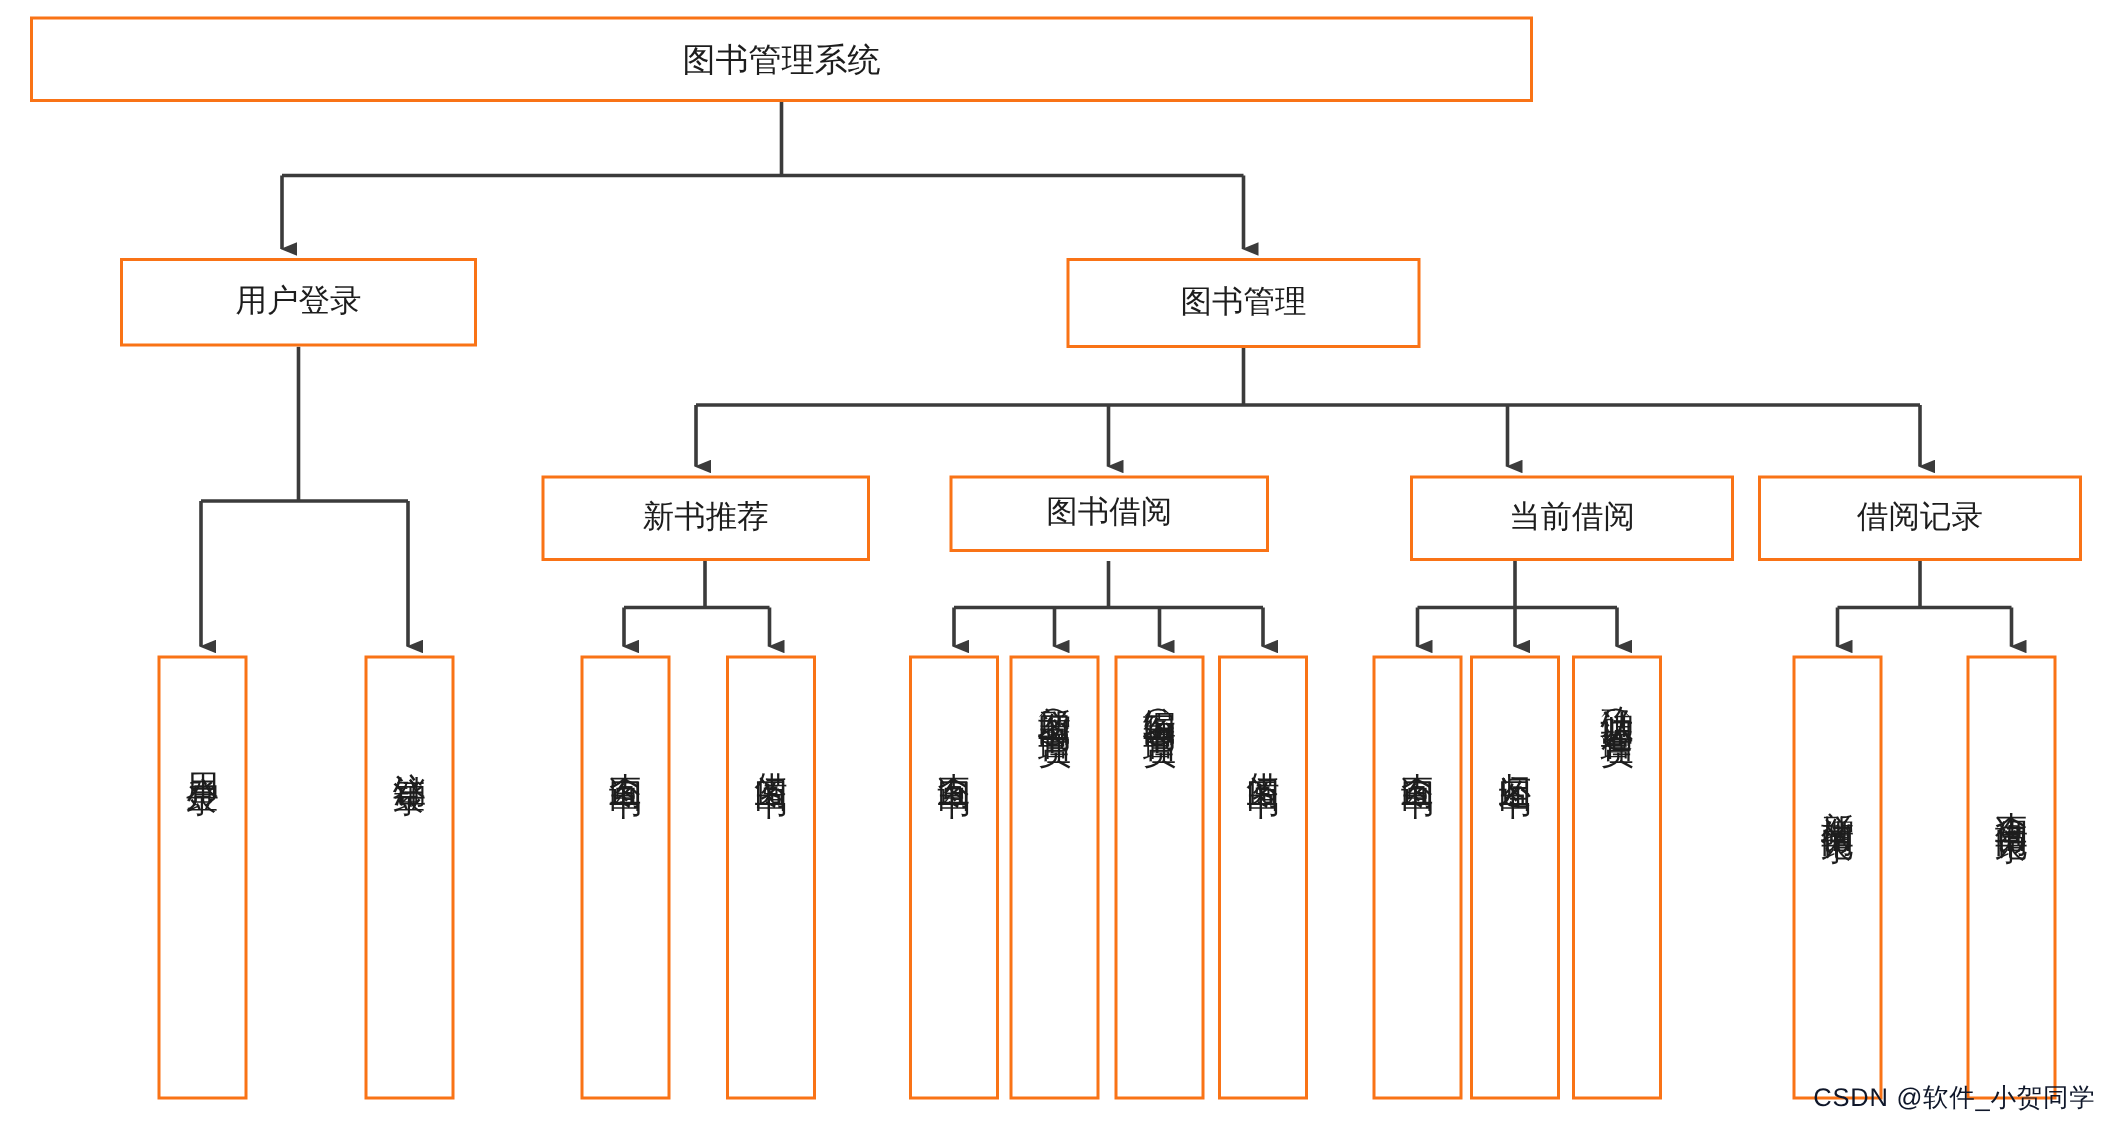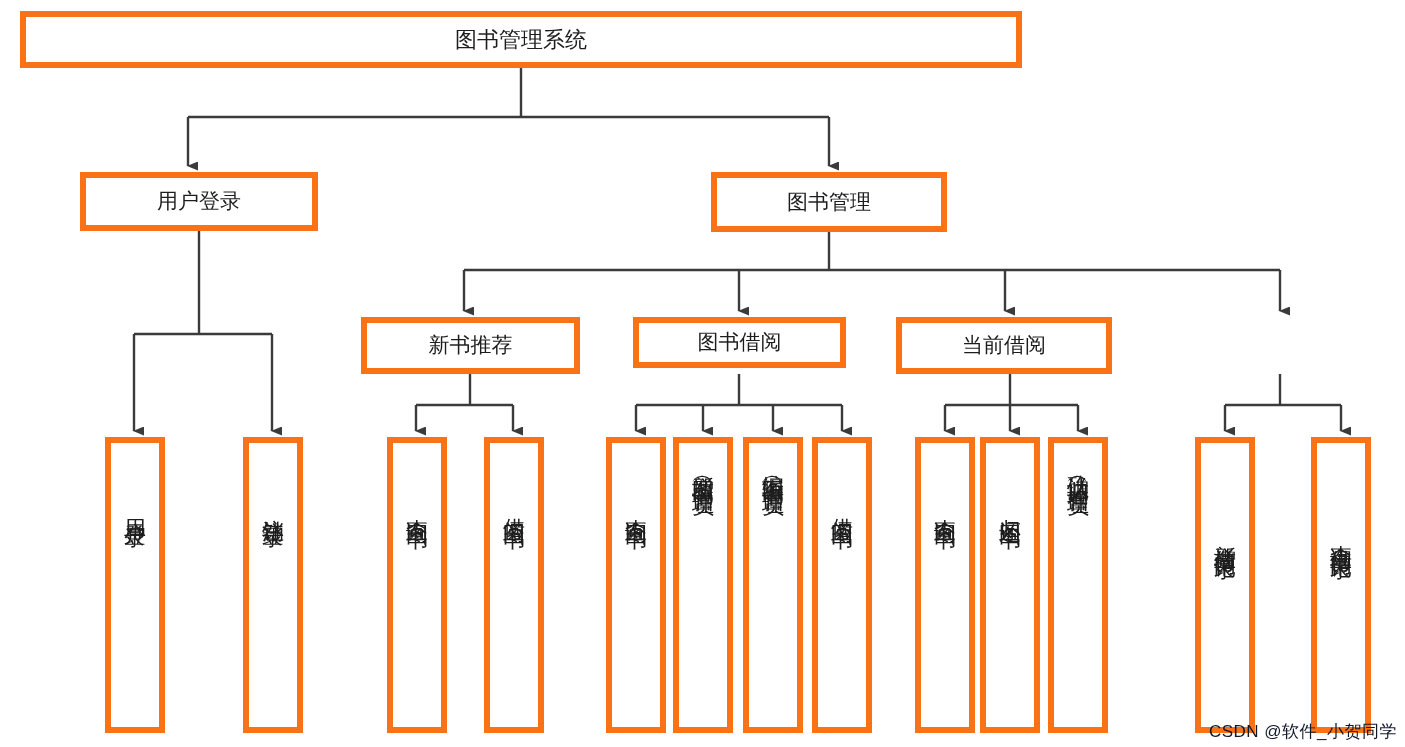--- a/index.html
+++ b/index.html
@@ -23,21 +23,21 @@
     left: 0;
     top: 0;
     width: 1405px;
     height: 747px;
     pointer-events: none;
   }
   .node {
     position: absolute;
     box-sizing: border-box;
     background: #ffffff;
-    border: 6px solid #f97316;
+    border: 2px solid #f97316;
     display: flex;
     align-items: center;
     justify-content: center;
     color: #1d1d1d;
   }
   .node .label {
     display: block;
     text-align: center;
     line-height: 1.18;
     white-space: nowrap;
@@ -143,22 +143,25 @@
   <div class="node horizontal" style="left:711px; top:172px; width:236px; height:60px;">
     <span class="label">图书管理</span>
   </div>
 
   <div class="node horizontal" style="left:361px; top:317px; width:219px; height:57px;">
     <span class="label">新书推荐</span>
   </div>
   <div class="node horizontal" style="left:633px; top:317px; width:213px; height:51px;">
     <span class="label">图书借阅</span>
   </div>
-  <div class="node horizontal" style="left:896px; top:317px; width:216px; height:57px;">
+  <div class="node horizontal" style="left:940px; top:317px; width:216px; height:57px;">
     <span class="label">当前借阅</span>
+  </div>
+  <div class="node horizontal" style="left:1172px; top:317px; width:216px; height:57px;">
+    <span class="label">借阅记录</span>
   </div>
 
   <div class="node vertical mid" style="left:105px; top:437px; width:60px; height:296px;">
     <span class="label">用户登录</span>
   </div>
   <div class="node vertical mid" style="left:243px; top:437px; width:60px; height:296px;">
     <span class="label">注销登录</span>
   </div>
 
   <div class="node vertical mid" style="left:387px; top:437px; width:60px; height:296px;">

